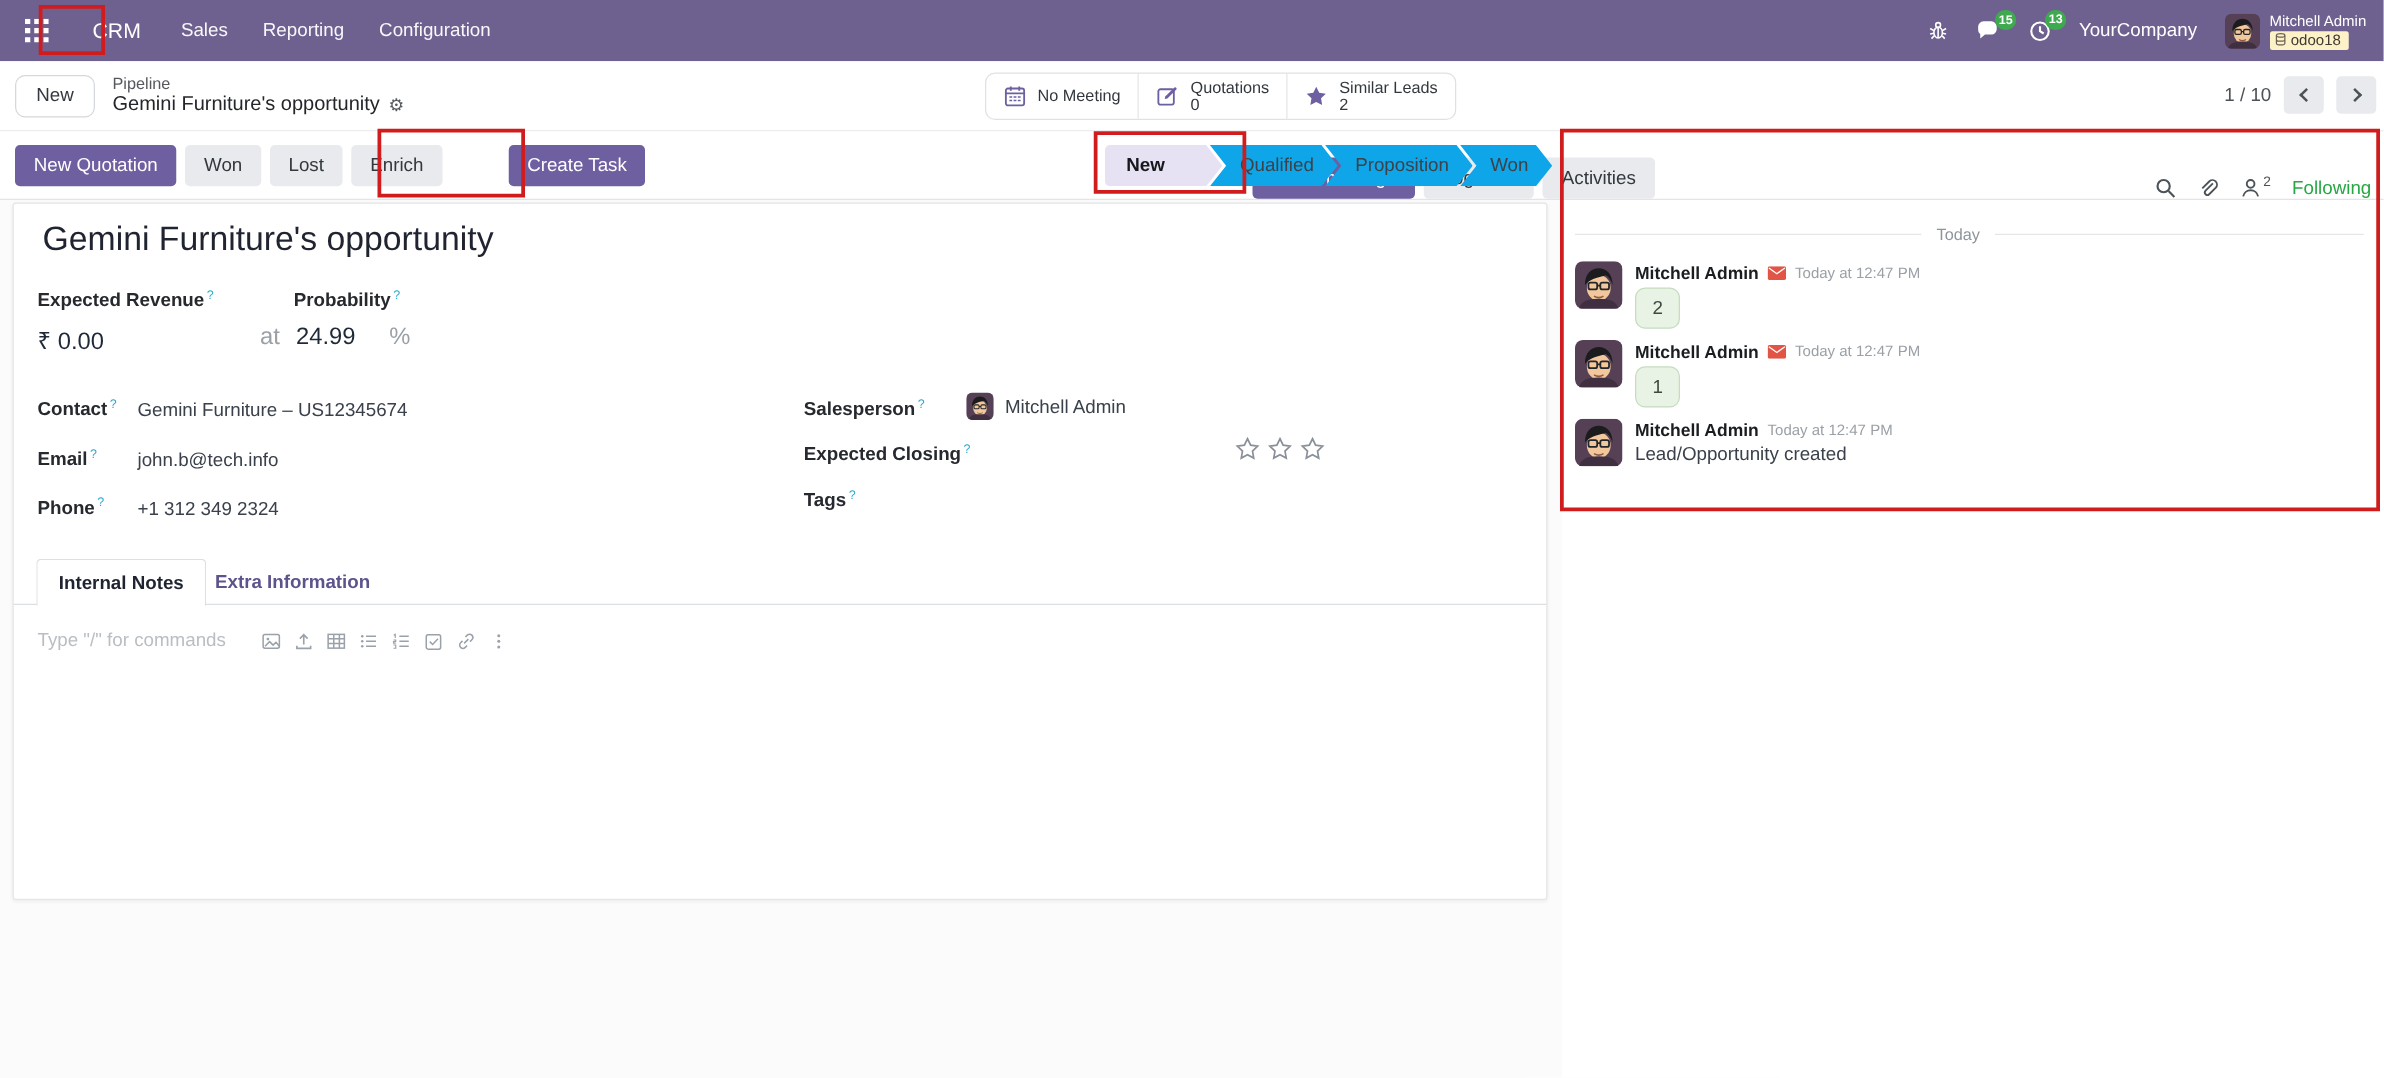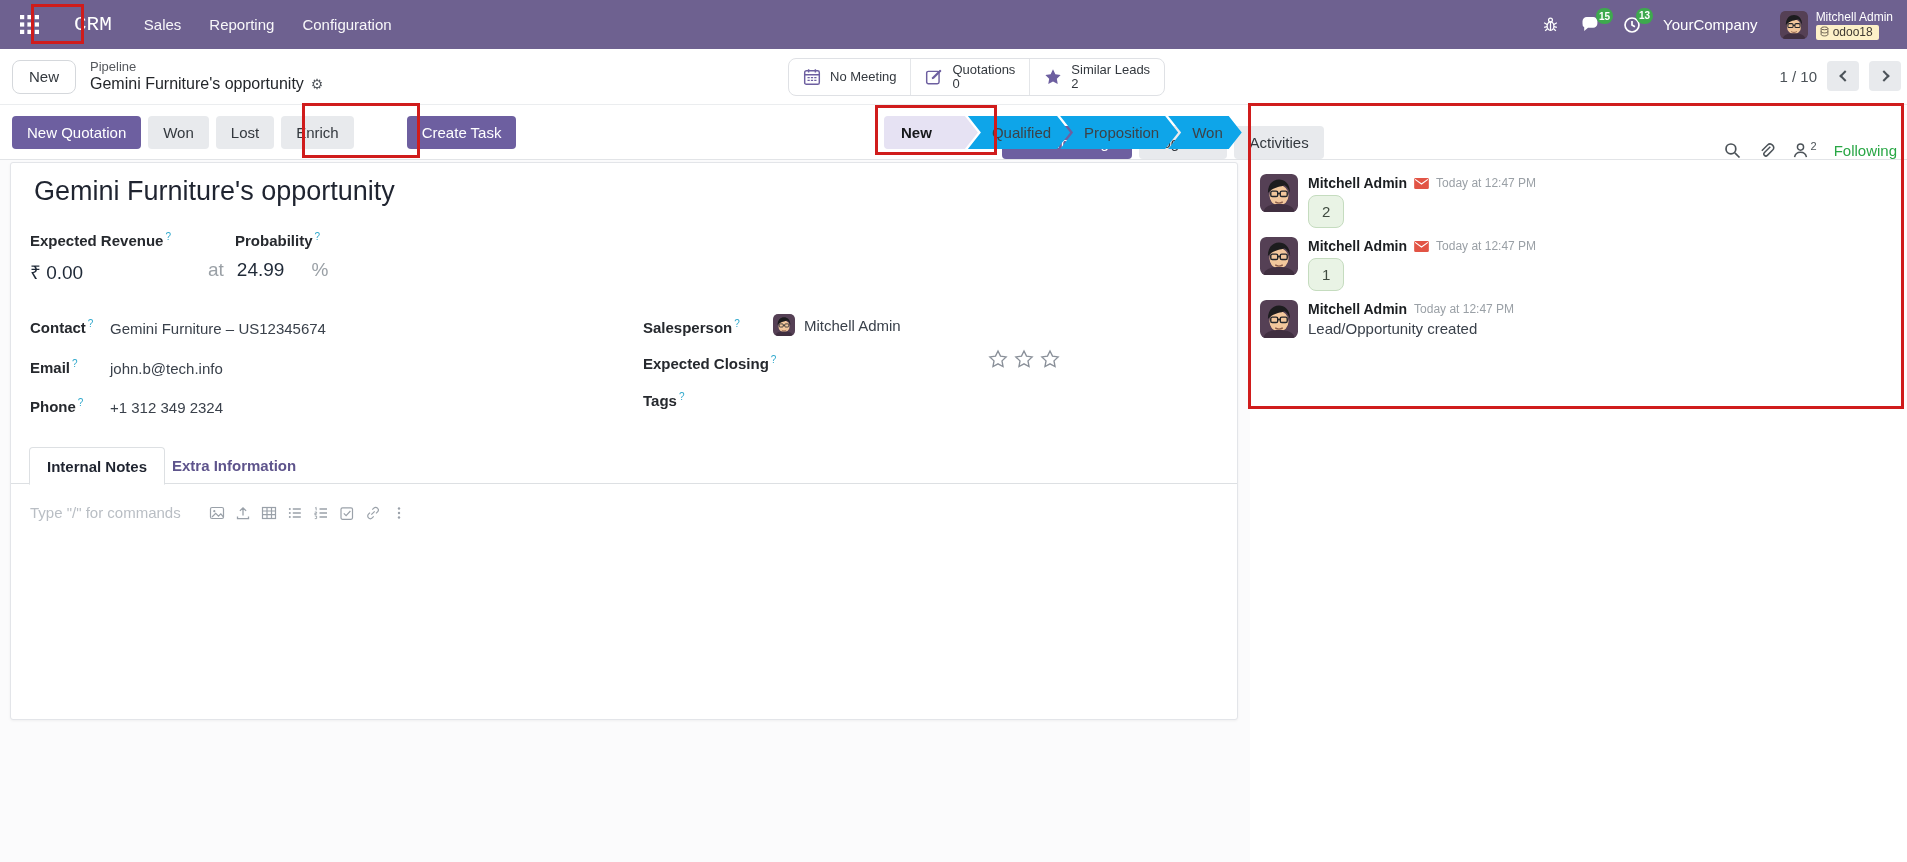--- a/index.html
+++ b/index.html
@@ -3,21 +3,21 @@
 <meta charset="utf-8">
 <style>
   * { margin:0; padding:0; box-sizing:border-box; }
   html,body { width:1907px; height:862px; }
   body { font-family:"Liberation Sans", sans-serif; background:#fff; position:relative; overflow:hidden; color:#33383e; }
 
   
   .navbar { height:49px; background:#6e6190; display:flex; align-items:center; padding:0 14px; color:#fff; }
   .nav-left { display:flex; align-items:center; gap:24px; }
   .apps-btn { display:flex; align-items:center; justify-content:center; width:30px; height:30px; cursor:pointer; }
-  .app-name { font-size:21px; padding:0 6px;font-family:Liberation Mono, monospace; }
+  .app-name { font-size:17px; padding:0 6px; }
   .nav-menu { font-size:15px; color:rgba(255,255,255,.95); padding:4px 2px; cursor:pointer; }
   .nav-right { margin-left:auto; display:flex; align-items:center; gap:22px; }
   .systray-icon { position:relative; display:flex; align-items:center; color:#fff; cursor:pointer; }
   .badge { position:absolute; top:-8px; right:-12px; background:#3ea94e; color:#fff; font-size:10px; font-weight:bold;
            min-width:17px; height:16px; border-radius:9px; display:flex; align-items:center; justify-content:center; padding:0 3px; }
   .company { font-size:15px; }
   .user-block { display:flex; align-items:center; gap:8px; cursor:pointer; }
   .user-meta { display:flex; flex-direction:column; align-items:flex-start; gap:1px; }
   .user-name { font-size:12px; color:#fff; }
   .db-chip { background:#fdf1c8; color:#3f3a33; font-size:12px; padding:0 6px 1px 4px; border-radius:2px; display:flex; align-items:center; gap:4px; }
@@ -414,20 +414,25 @@
             <circle cx="8" cy="3.5" r="1.2"></circle>
               <circle cx="8" cy="8" r="1.2"></circle>
               <circle cx="8" cy="12.5" r="1.2"></circle>
           </svg>
         </span>
       </div>
     </div>
   </div>
 
   <div class="chatter-col">
+    <div class="feed-divider">
+      <span class="line"></span>
+      <span class="divider-label">Today</span>
+      <span class="line short"></span>
+    </div>
 
     <div class="msg">
       <svg class="avatar msg-avatar" width="38" height="38" viewBox="0 0 24 24">
           <use href="#avatar-g"></use>
         </svg>
       <div>
         <div class="msg-head">
           <span class="msg-author">Mitchell Admin</span>
           <span class="env">
             <svg width="15" height="11" viewBox="0 0 16 12" fill="currentColor">

